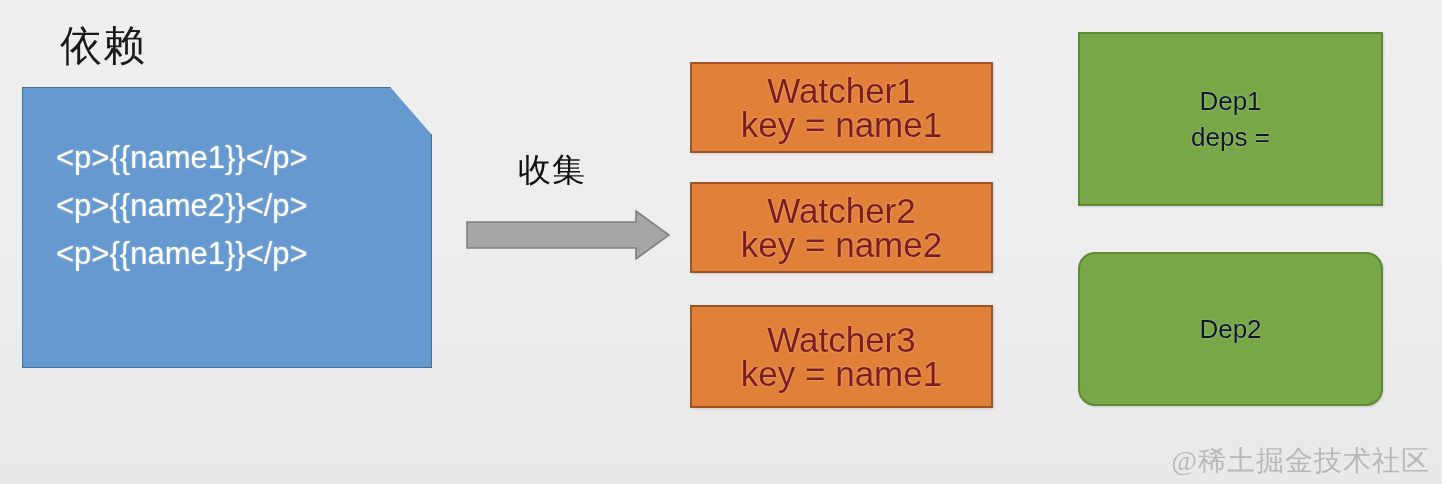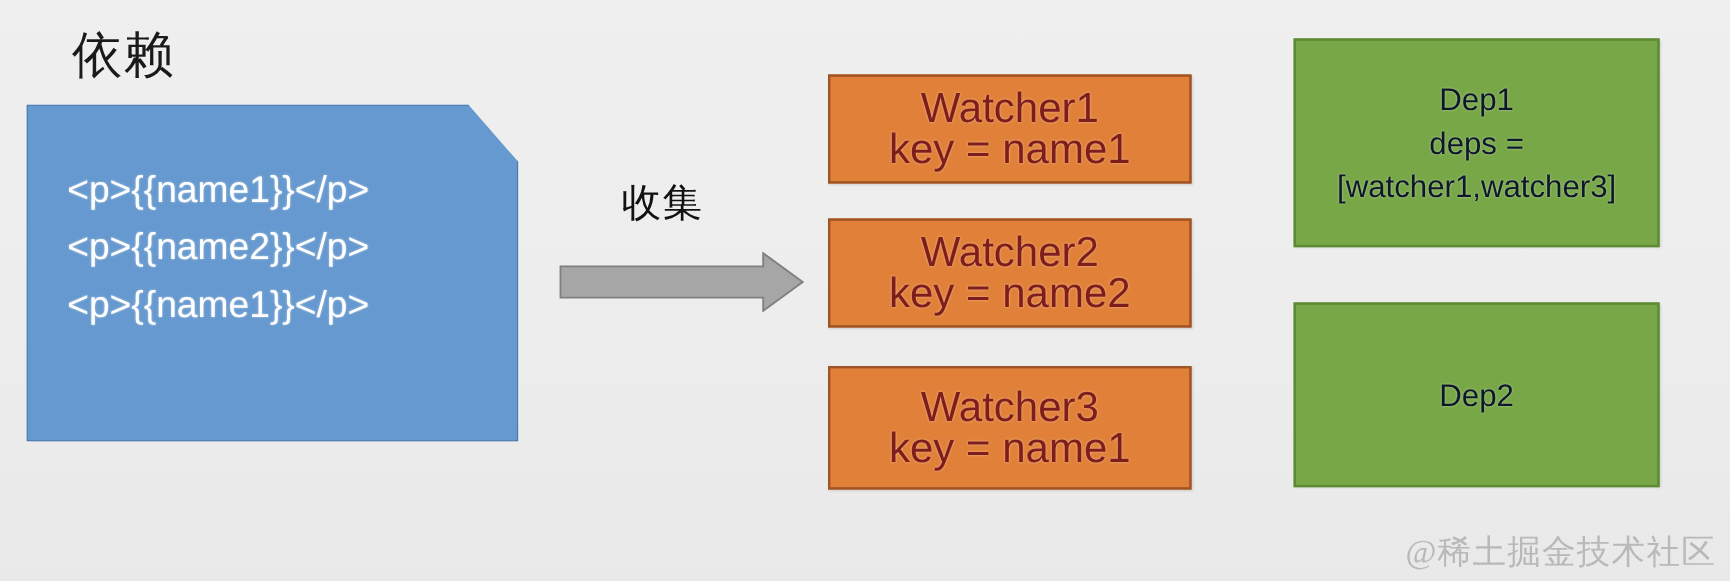--- a/index.html
+++ b/index.html
@@ -122,21 +122,21 @@
     background: #77a747;
     border: 2px solid #5d8a35;
     box-sizing: border-box;
     display: flex;
     flex-direction: column;
     align-items: center;
     justify-content: center;
     box-shadow: 1px 1px 2px rgba(0,0,0,0.12);
   }
   #dep-box-0 { top: 32px;  height: 174px; }
-  #dep-box-1 { top: 252px; height: 154px; }
+  #dep-box-1 { top: 252px; height: 154px; border-radius: 17px; }
   .dep-line {
     color: #0f172a;
     font-size: 26px;
     line-height: 36px;
     white-space: nowrap;
     text-shadow: 0 0 2px rgba(255,255,255,0.5);
   }
 
   
   #watermark {
@@ -182,21 +182,20 @@
   </div>
 
   <div class="watcher-box" id="watcher-box-2">
     <div class="watcher-line">Watcher3</div>
     <div class="watcher-line">key = name1</div>
   </div>
 
   <div class="dep-box" id="dep-box-0">
     <div class="dep-line">Dep1</div>
     <div class="dep-line">deps =</div>
-    <div class="dep-line">[watcher1,watcher3]</div>
   </div>
 
   <div class="dep-box" id="dep-box-1">
     <div class="dep-line">Dep2</div>
   </div>
 
   <div id="watermark">@稀土掘金技术社区</div>
 
 </div>
 

